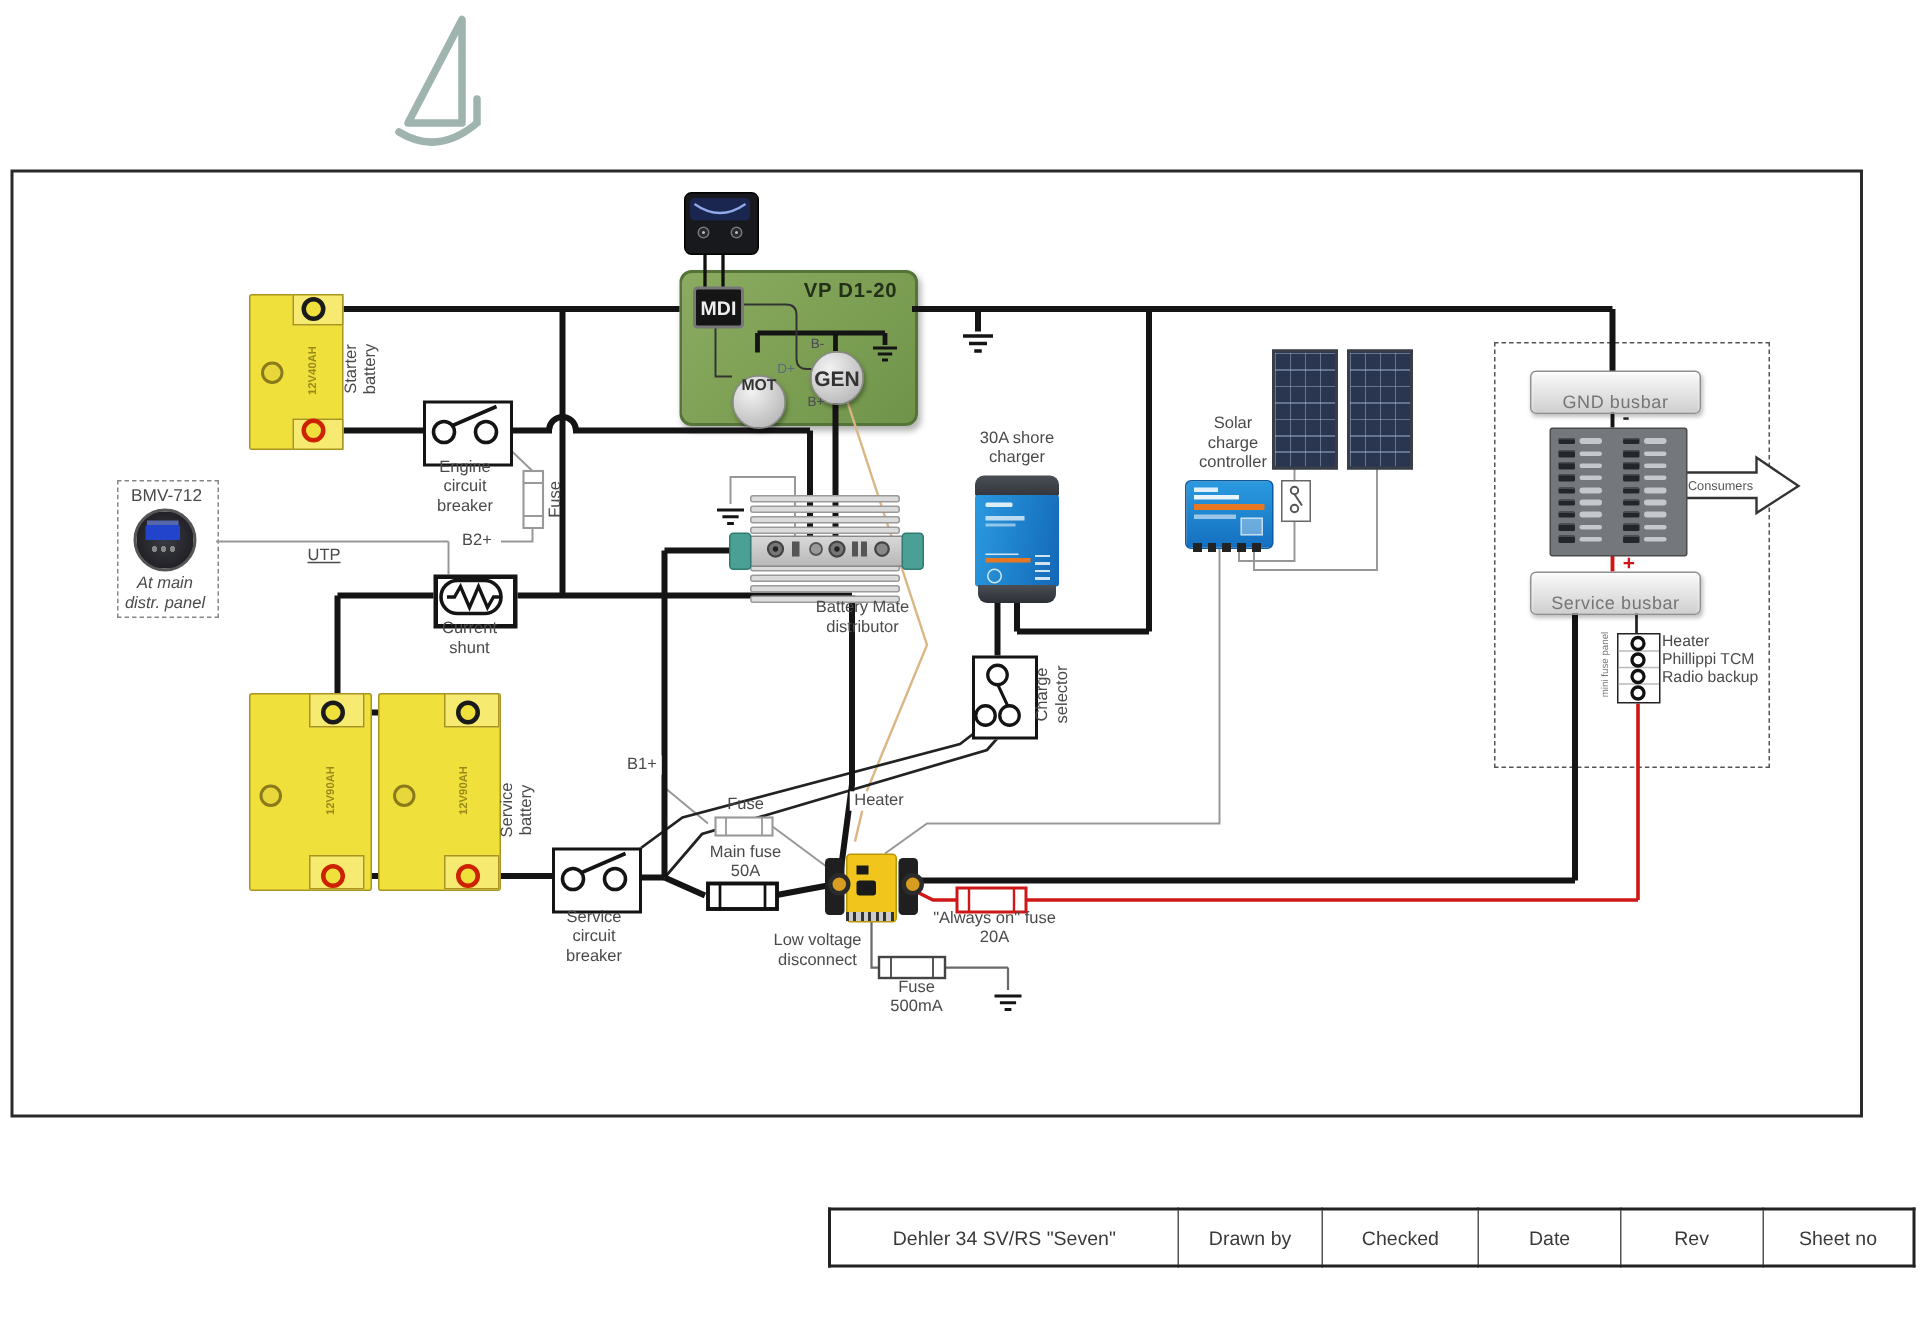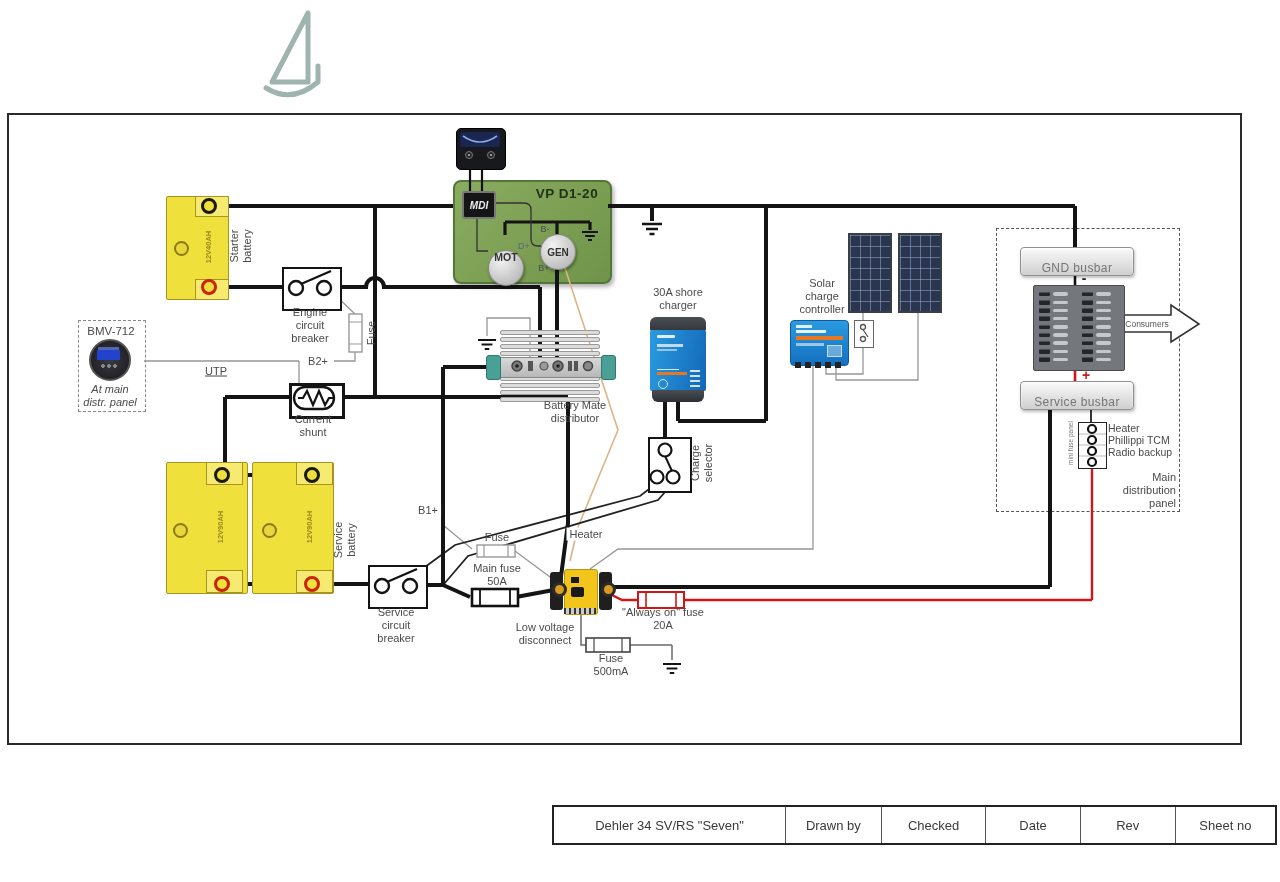--- a/index.html
+++ b/index.html
@@ -194,27 +194,27 @@
     <path d="M7,8 Q24,20 41,8" fill="none" stroke="#8fa8e8" stroke-width="1.6"></path>
     <circle cx="13" cy="27" r="3.5" fill="#26282c" stroke="#777" stroke-width="1"></circle>
     <circle cx="35" cy="27" r="3.5" fill="#26282c" stroke="#777" stroke-width="1"></circle>
     <circle cx="13" cy="27" r="1" fill="#bbb"></circle>
       <circle cx="35" cy="27" r="1" fill="#bbb"></circle>
   </svg>
 
   <div class="abs" style="left:453px;top:180px;width:155px;height:100px;background:linear-gradient(135deg,#8bac60,#6f9449);border:2px solid #55743a;border-radius:8px;box-shadow:2px 3px 4px rgba(0,0,0,.3);z-index:2;"></div>
   <div class="lbl" style="left:567px;top:194px;font-weight:bold;font-size:13.5px;color:#22301a;letter-spacing:.5px;">VP D1-20</div>
   <div class="abs" style="left:462px;top:191px;width:30px;height:24px;background:#151515;border:2px solid #777;border-radius:3px;z-index:4;display:flex;align-items:center;justify-content:center;">
-    <span style="color:#eee;font-size:10px;font-weight:bold;font-style:italic;">MDI</span>
+    <span style="color:#eee;font-size:13px;font-weight:bold;">MDI</span>
   </div>
   <div class="abs" style="left:488px;top:250px;width:34px;height:34px;border-radius:50%;background:radial-gradient(circle at 35% 30%,#f2f2f2,#ababab);border:1.6px solid #888;box-shadow:1px 2px 3px rgba(0,0,0,.35);z-index:4;display:flex;justify-content:center;">
     <span style="font-size:10.5px;font-weight:bold;color:#333;">MOT</span>
   </div>
   <div class="abs" style="left:540px;top:234px;width:34px;height:34px;border-radius:50%;background:radial-gradient(circle at 35% 30%,#f2f2f2,#ababab);border:1.6px solid #888;box-shadow:1px 2px 3px rgba(0,0,0,.35);z-index:4;display:flex;align-items:center;justify-content:center;">
-    <span style="font-size:10px;font-weight:bold;color:#333;">GEN</span>
+    <span style="font-size:14px;font-weight:bold;color:#333;">GEN</span>
   </div>
   <div class="lbl sm" style="left:545px;top:229px;color:#4a4a55;">B-</div>
   <div class="lbl sm" style="left:524px;top:246px;color:#5a6a80;">D+</div>
   <div class="lbl sm" style="left:544px;top:268px;color:#4a4a55;">B+</div>
 
   <div class="abs" style="left:500px;top:330px;width:100px;height:72px;z-index:4;">
     <div style="position:absolute;top:0;width:100%;height:26px;display:flex;flex-direction:column;gap:2px;">
       <div style="height:4px;background:#dcdcdc;border:1px solid #9a9a9a;border-radius:2px;"></div>
       <div style="height:4px;background:#dcdcdc;border:1px solid #9a9a9a;border-radius:2px;"></div>
       <div style="height:4px;background:#dcdcdc;border:1px solid #9a9a9a;border-radius:2px;"></div>
@@ -384,23 +384,20 @@
       <circle cx="13" cy="6" r="4" fill="#fff" stroke="#111" stroke-width="2.2"></circle>
       <circle cx="13" cy="17" r="4" fill="#fff" stroke="#111" stroke-width="2.2"></circle>
       <circle cx="13" cy="28" r="4" fill="#fff" stroke="#111" stroke-width="2.2"></circle>
       <circle cx="13" cy="39" r="4" fill="#fff" stroke="#111" stroke-width="2.2"></circle>
     </svg>
   </div>
   <div class="lbl rot" style="left:1071px;top:443px;font-size:6.5px;color:#777;width:60px;">mini fuse panel</div>
   <div class="lbl" style="left:1108px;top:428px;transform:translate(0,-50%);text-align:left;font-size:10.5px;">Heater</div>
   <div class="lbl" style="left:1108px;top:440px;transform:translate(0,-50%);text-align:left;font-size:10.5px;">Phillippi TCM</div>
   <div class="lbl" style="left:1108px;top:452px;transform:translate(0,-50%);text-align:left;font-size:10.5px;">Radio backup</div>
-  <div class="lbl" style="left:1100px;top:490px;width:152px;transform:translate(-50%,-50%);text-align:right;">Main
-distribution
-panel</div>
 
   <div class="abs" style="left:550px;top:567px;width:62px;height:48px;z-index:4;">
     <div style="position:absolute;left:0;top:5px;width:13px;height:38px;background:#1f1f1f;border-radius:3px;"></div>
     <div style="position:absolute;left:49px;top:5px;width:13px;height:38px;background:#1f1f1f;border-radius:3px;"></div>
     <div style="position:absolute;left:14px;top:2px;width:32px;height:44px;background:#f2c51d;border:1px solid #b8950a;border-radius:3px;"></div>
     <div style="position:absolute;left:21px;top:10px;width:8px;height:6px;background:#1a1a1a;"></div>
     <div style="position:absolute;left:21px;top:20px;width:13px;height:10px;background:#1a1a1a;border-radius:2px;"></div>
     <div style="position:absolute;left:14px;top:41px;width:32px;height:6px;background:repeating-linear-gradient(to right,#333 0 2px,#ccc 2px 5px);"></div>
     <div style="position:absolute;left:2px;top:15px;width:9px;height:9px;border-radius:50%;border:3.2px solid #2b2b2b;background:#d89c20;"></div>
     <div style="position:absolute;left:51px;top:15px;width:9px;height:9px;border-radius:50%;border:3.2px solid #2b2b2b;background:#d89c20;"></div>

